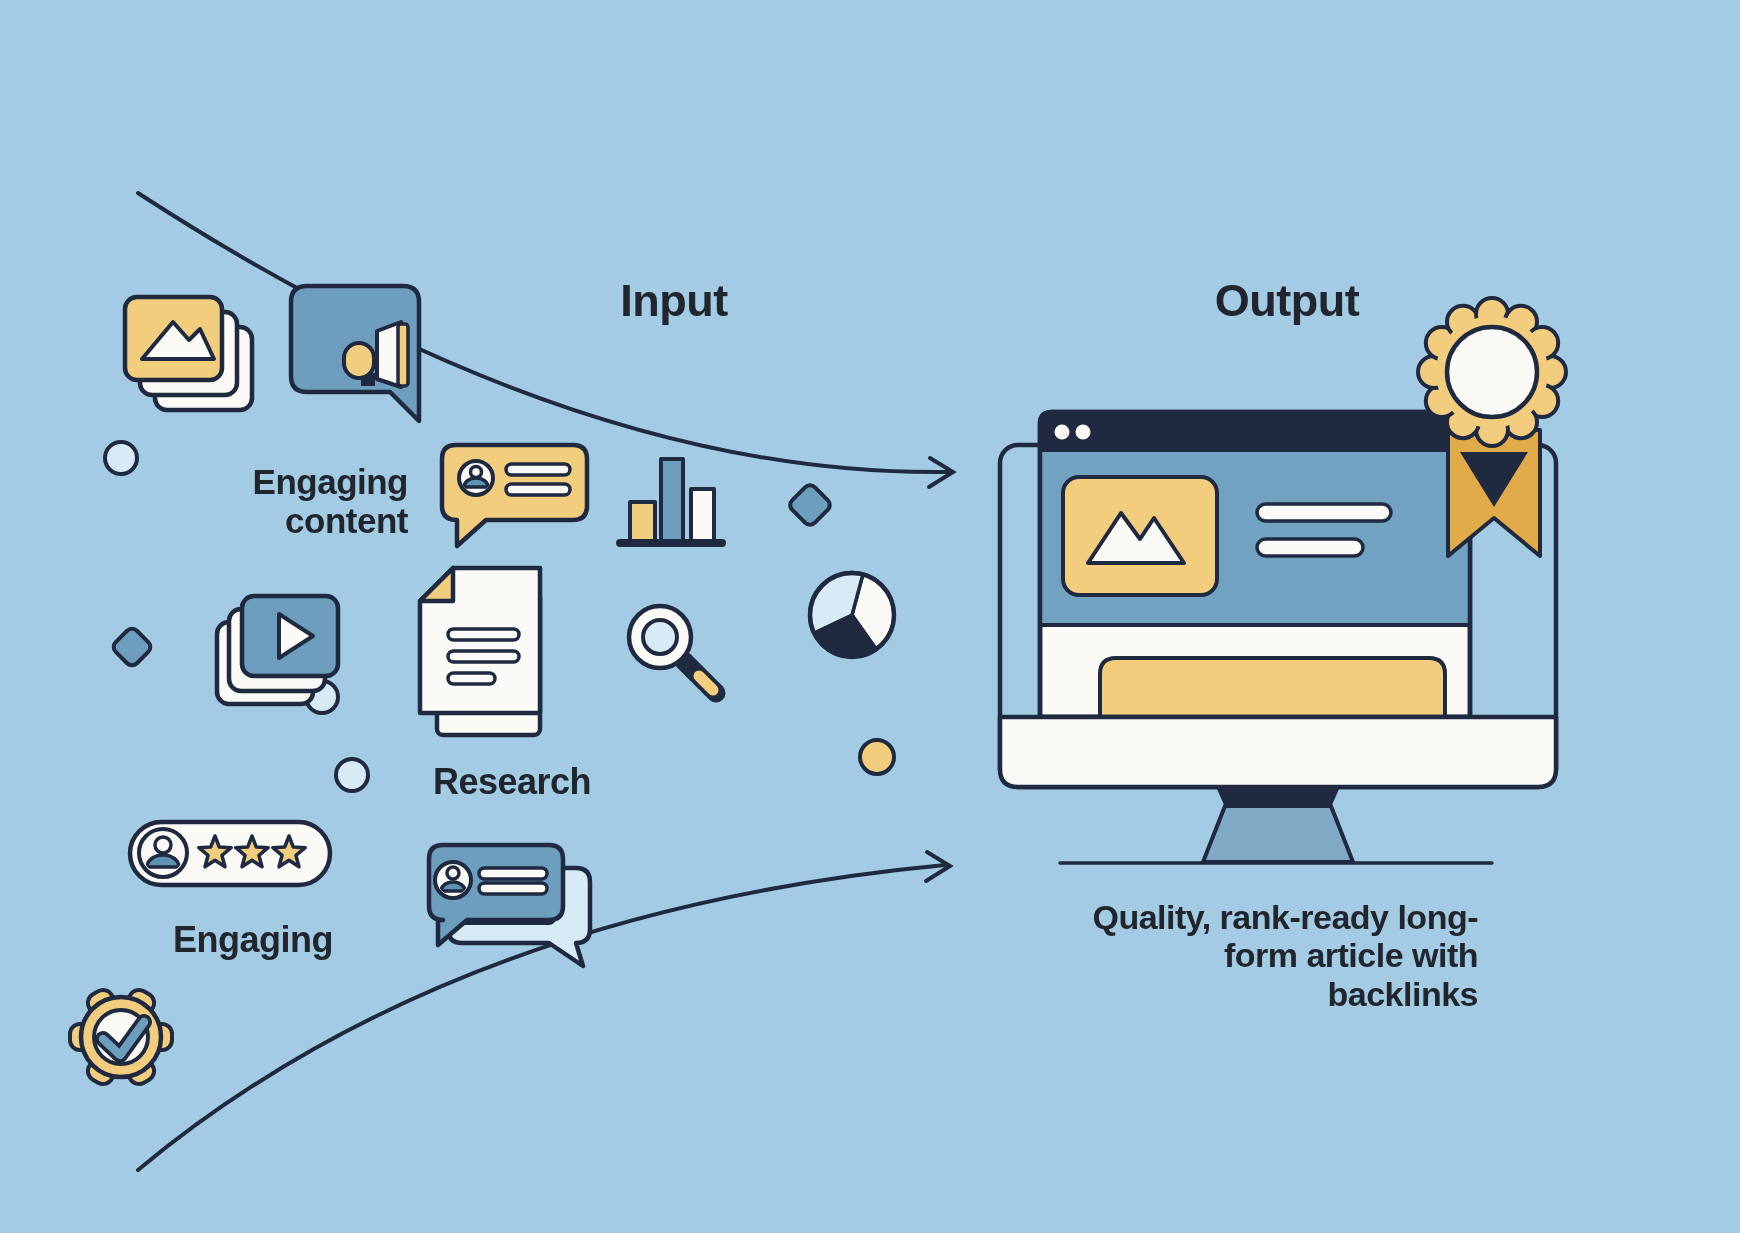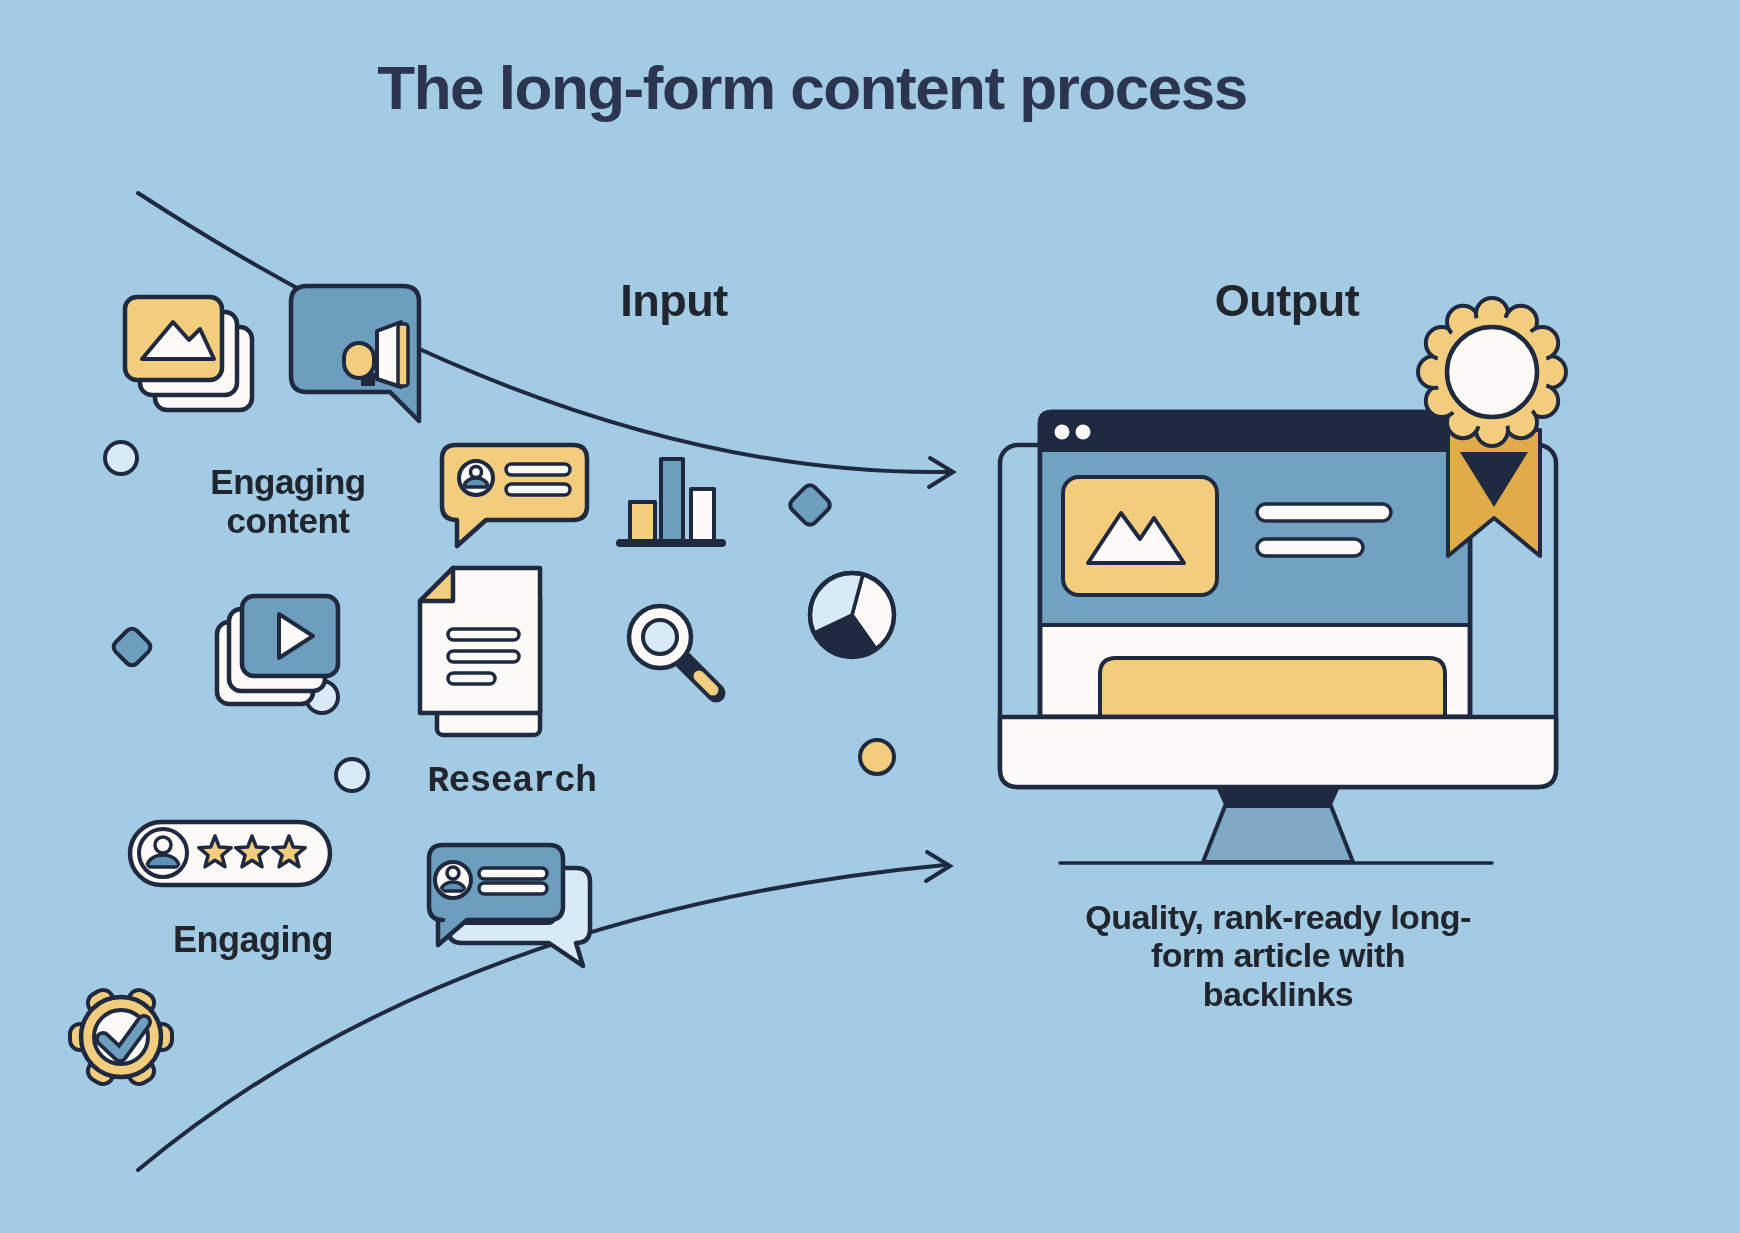--- a/index.html
+++ b/index.html
@@ -10,21 +10,21 @@
   }
   *{margin:0;padding:0;box-sizing:border-box;}
   body{background:#7fa9c5;}
   .stage{
     position:relative;width:1740px;height:1233px;overflow:hidden;
     background:var(--bg);
     font-family:"Liberation Sans", sans-serif;
   }
   svg{position:absolute;left:0;top:0;}
   .lbl{
-    position:absolute;transform:translateX(-50%);text-align:center;
+    position:absolute;transform:translateX(-50%);text-align:right;
     color:var(--label_text);font-weight:bold;line-height:1.12;
     letter-spacing:-0.5px;white-space:nowrap;
   }
   .wrap{white-space:normal;}
   .title{
     position:absolute;left:812px;top:52px;transform:translateX(-50%);
     font-size:62px;font-weight:bold;letter-spacing:-1.5px;white-space:nowrap;
     color:var(--title_text);
   }
   .sec{font-size:45px;}
@@ -220,23 +220,22 @@
         <circle class="fy ol4" cx="1463" cy="321.8" r="16"></circle>
         <circle class="fy ol4" cx="1492" cy="314" r="16"></circle>
         <circle class="fy ol4" cx="1521" cy="321.8" r="16"></circle>
         <circle class="fy ol4" cx="1542.2" cy="343" r="16"></circle>
       </g>
       <circle class="fy" cx="1492" cy="372" r="56"></circle>
       <circle class="fw ol" cx="1492" cy="372" r="45"></circle>
     </g>
   </svg>
 
-  <div class="title">The long-form content process</div>
 
   <div class="lbl sec" style="left:674px;top:276px;">Input</div>
   <div class="lbl sec" style="left:1267px;top:276px;margin-left:20px;">Output</div>
 
   <div class="lbl item wrap" style="left:288px;top:462px;width:240px;margin-left:-120px;transform:none;">Engaging content</div>
-  <div class="lbl" style="left:512px;top:762px;font-size:36px;font-family:Liberation Mono, monospace;">Research</div>
+  <div class="lbl" style="left:512px;top:762px;font-size:36px;">Research</div>
   <div class="lbl" style="left:253px;top:920px;font-size:36px;">Engaging</div>
 
   <div class="lbl caption wrap" style="left:1278px;top:898px;width:400px;margin-left:-200px;transform:none;">Quality, rank-ready long-form article with backlinks</div>
 </div>
 
 </body></html>

